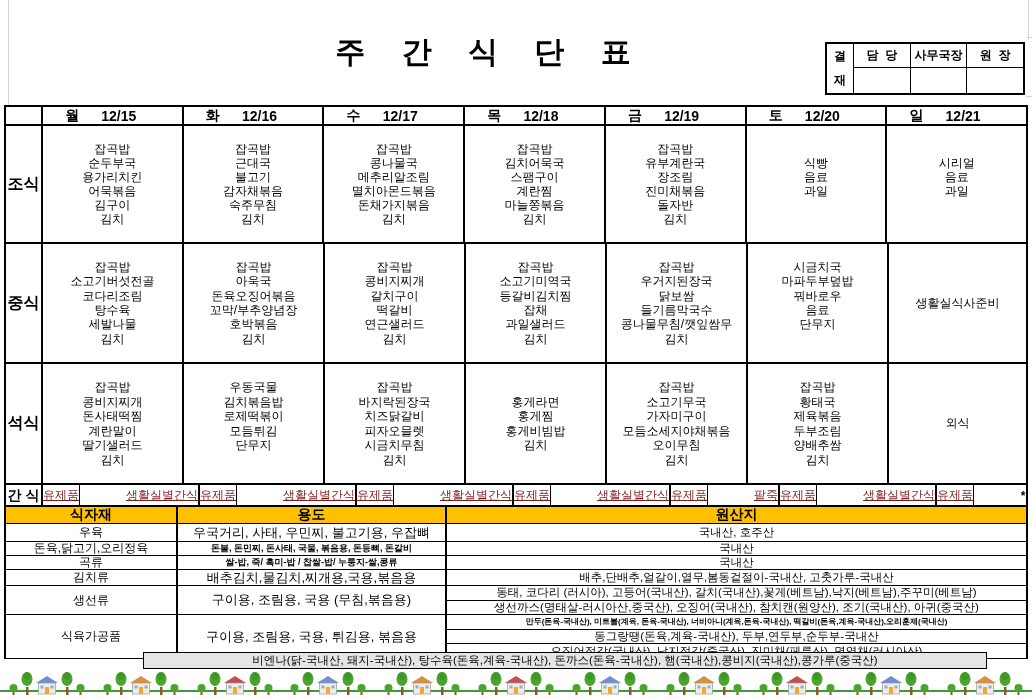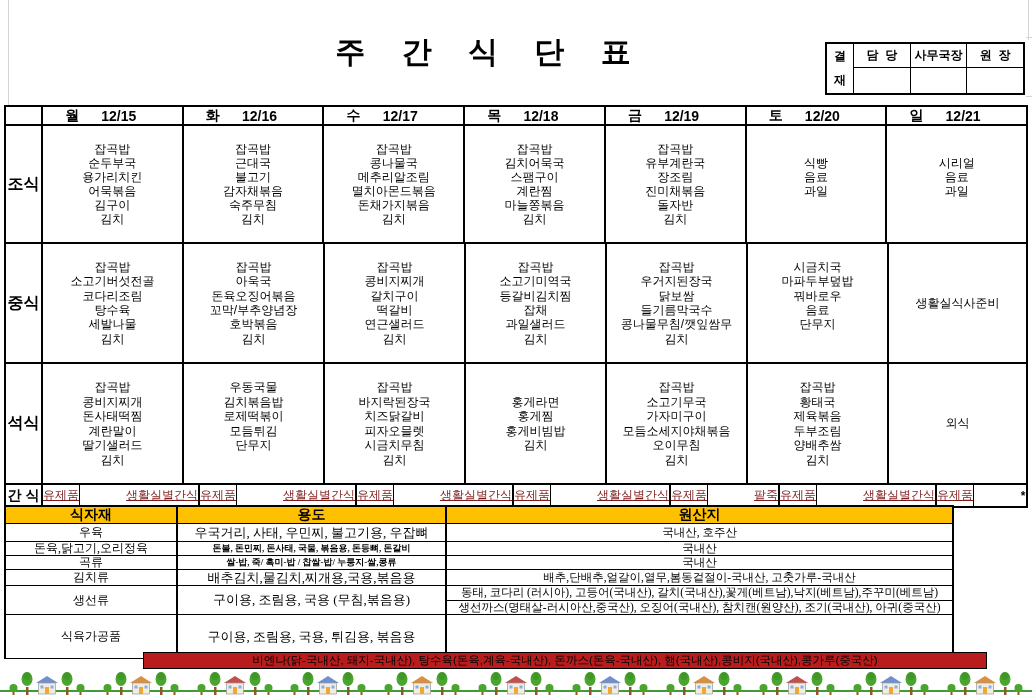--- a/index.html
+++ b/index.html
@@ -59,40 +59,40 @@
   .snack-row .label-cell { font-size:14px; }
   .snack-pair { display:flex; }
   .snack-half {
     flex:1; display:flex; align-items:center; justify-content:center;
     font-size:12px; color:#7f1d1d; text-decoration:underline; white-space:nowrap;
   }
   .snack-half.second { border-left:1px solid #000;padding-left:46px; }
   .snack-half.plain { color:#000; text-decoration:none; font-weight:bold; }
   
   .bottom-table {
-    position:absolute; left:4px; top:505px; width:950px;
-    border:2px solid #000; border-bottom:none; display:flex; flex-direction:column; background:#fff;font-family:Liberation Serif, serif;
+    position:absolute; left:4px; top:505px; width:1024px;
+    border:2px solid #000; border-bottom:none; display:flex; flex-direction:column; background:#fff;
   }
   .b-head { display:flex; height:17px; background:#FFC000; border-bottom:1px solid #000; }
   .b-head > div {
     display:flex; align-items:center; justify-content:center; font-size:14px;
     font-weight:bold; border-right:2px solid #000;
   }
   .b-row { display:flex; border-bottom:1px solid #000; }
   .col-name { width:172px; min-width:172px; border-right:2px solid #000000; display:flex; align-items:center; justify-content:center; font-size:12px; }
   .col-usage { width:269px; min-width:269px; border-right:2px solid #000; display:flex; align-items:center; justify-content:center; font-size:13px; white-space:nowrap; }
   .col-usage.small { font-size:9px; font-weight:bold; }
   .col-origin { flex:1; display:flex; flex-direction:column; justify-content:space-around; }
   .origin-line { text-align:center; font-size:11.5px; line-height:1.15; border-bottom:1px solid #000; flex:1; display:flex; align-items:center; justify-content:center; white-space:nowrap; }
   .origin-line:last-child { border-bottom:none; }
   .origin-line.tiny { font-size:8px; font-weight:bold; }
   .bottom-last {
     position:absolute; left:143px; top:652px; width:844px; height:17px;
     border:1.5px solid #000; display:flex; align-items:center; justify-content:center;
-    font-size:11.5px; white-space:nowrap; background:#b91c1c;
+    font-size:11.5px; white-space:nowrap; background:#e5e5e5;
   }
   
   .footer-strip { position:absolute; left:0; top:671px; width:1032px; height:28px; overflow:hidden; }
   .footer-line { position:absolute; left:0; top:19px; width:1032px; height:2px; }
   .footer-items { position:absolute; left:0; top:0; width:1032px; height:28px; display:flex; justify-content:space-around; align-items:flex-end; }
 </style>
 </head>
 <body>
 
 <div class="page">
@@ -393,20 +393,25 @@
         <div class="col-name">생선류</div>
         <div class="col-usage">구이용,  조림용,  국용  (무침,볶음용)</div>
         <div class="col-origin">
           <div class="origin-line">동태,  코다리  (러시아),  고등어(국내산),  갈치(국내산),꽃게(베트남),낙지(베트남),주꾸미(베트남)</div>
           <div class="origin-line">생선까스(명태살-러시아산,중국산),  오징어(국내산),  참치캔(원양산),  조기(국내산),  아귀(중국산)</div>
         </div>
       </div>
       <div class="b-row" style="height: 44px;">
         <div class="col-name">식육가공품</div>
         <div class="col-usage">구이용,  조림용,  국용,  튀김용,  볶음용</div>
+        <div class="col-origin">
+          <div class="origin-line tiny">만두(돈육-국내산),  미트볼(계육,  돈육-국내산),  너비아니(계육,돈육-국내산),  떡갈비(돈육,계육-국내산),오리훈제(국내산)</div>
+          <div class="origin-line">동그랑땡(돈육,계육-국내산),  두부,연두부,순두부-국내산</div>
+          <div class="origin-line">오징어젓갈(국내산),  낙지젓갈(중국산),  진미채(페루산),  명엽채(러시아산)</div>
+        </div>
       </div>
     </div>
 
   <div class="bottom-last">비엔나(닭-국내산,  돼지-국내산),  탕수육(돈육,계육-국내산),  돈까스(돈육-국내산),  햄(국내산),콩비지(국내산),콩가루(중국산)</div>
 
   <div class="footer-strip">
     <div class="footer-line" id="footer-line" style="background: rgb(63, 155, 53);"></div>
     <div class="footer-items" id="footer-items">
         <div style="display: flex; align-items: flex-end; gap: 2px;">
           <span><svg width="9" height="12" viewBox="0 0 9 12">

